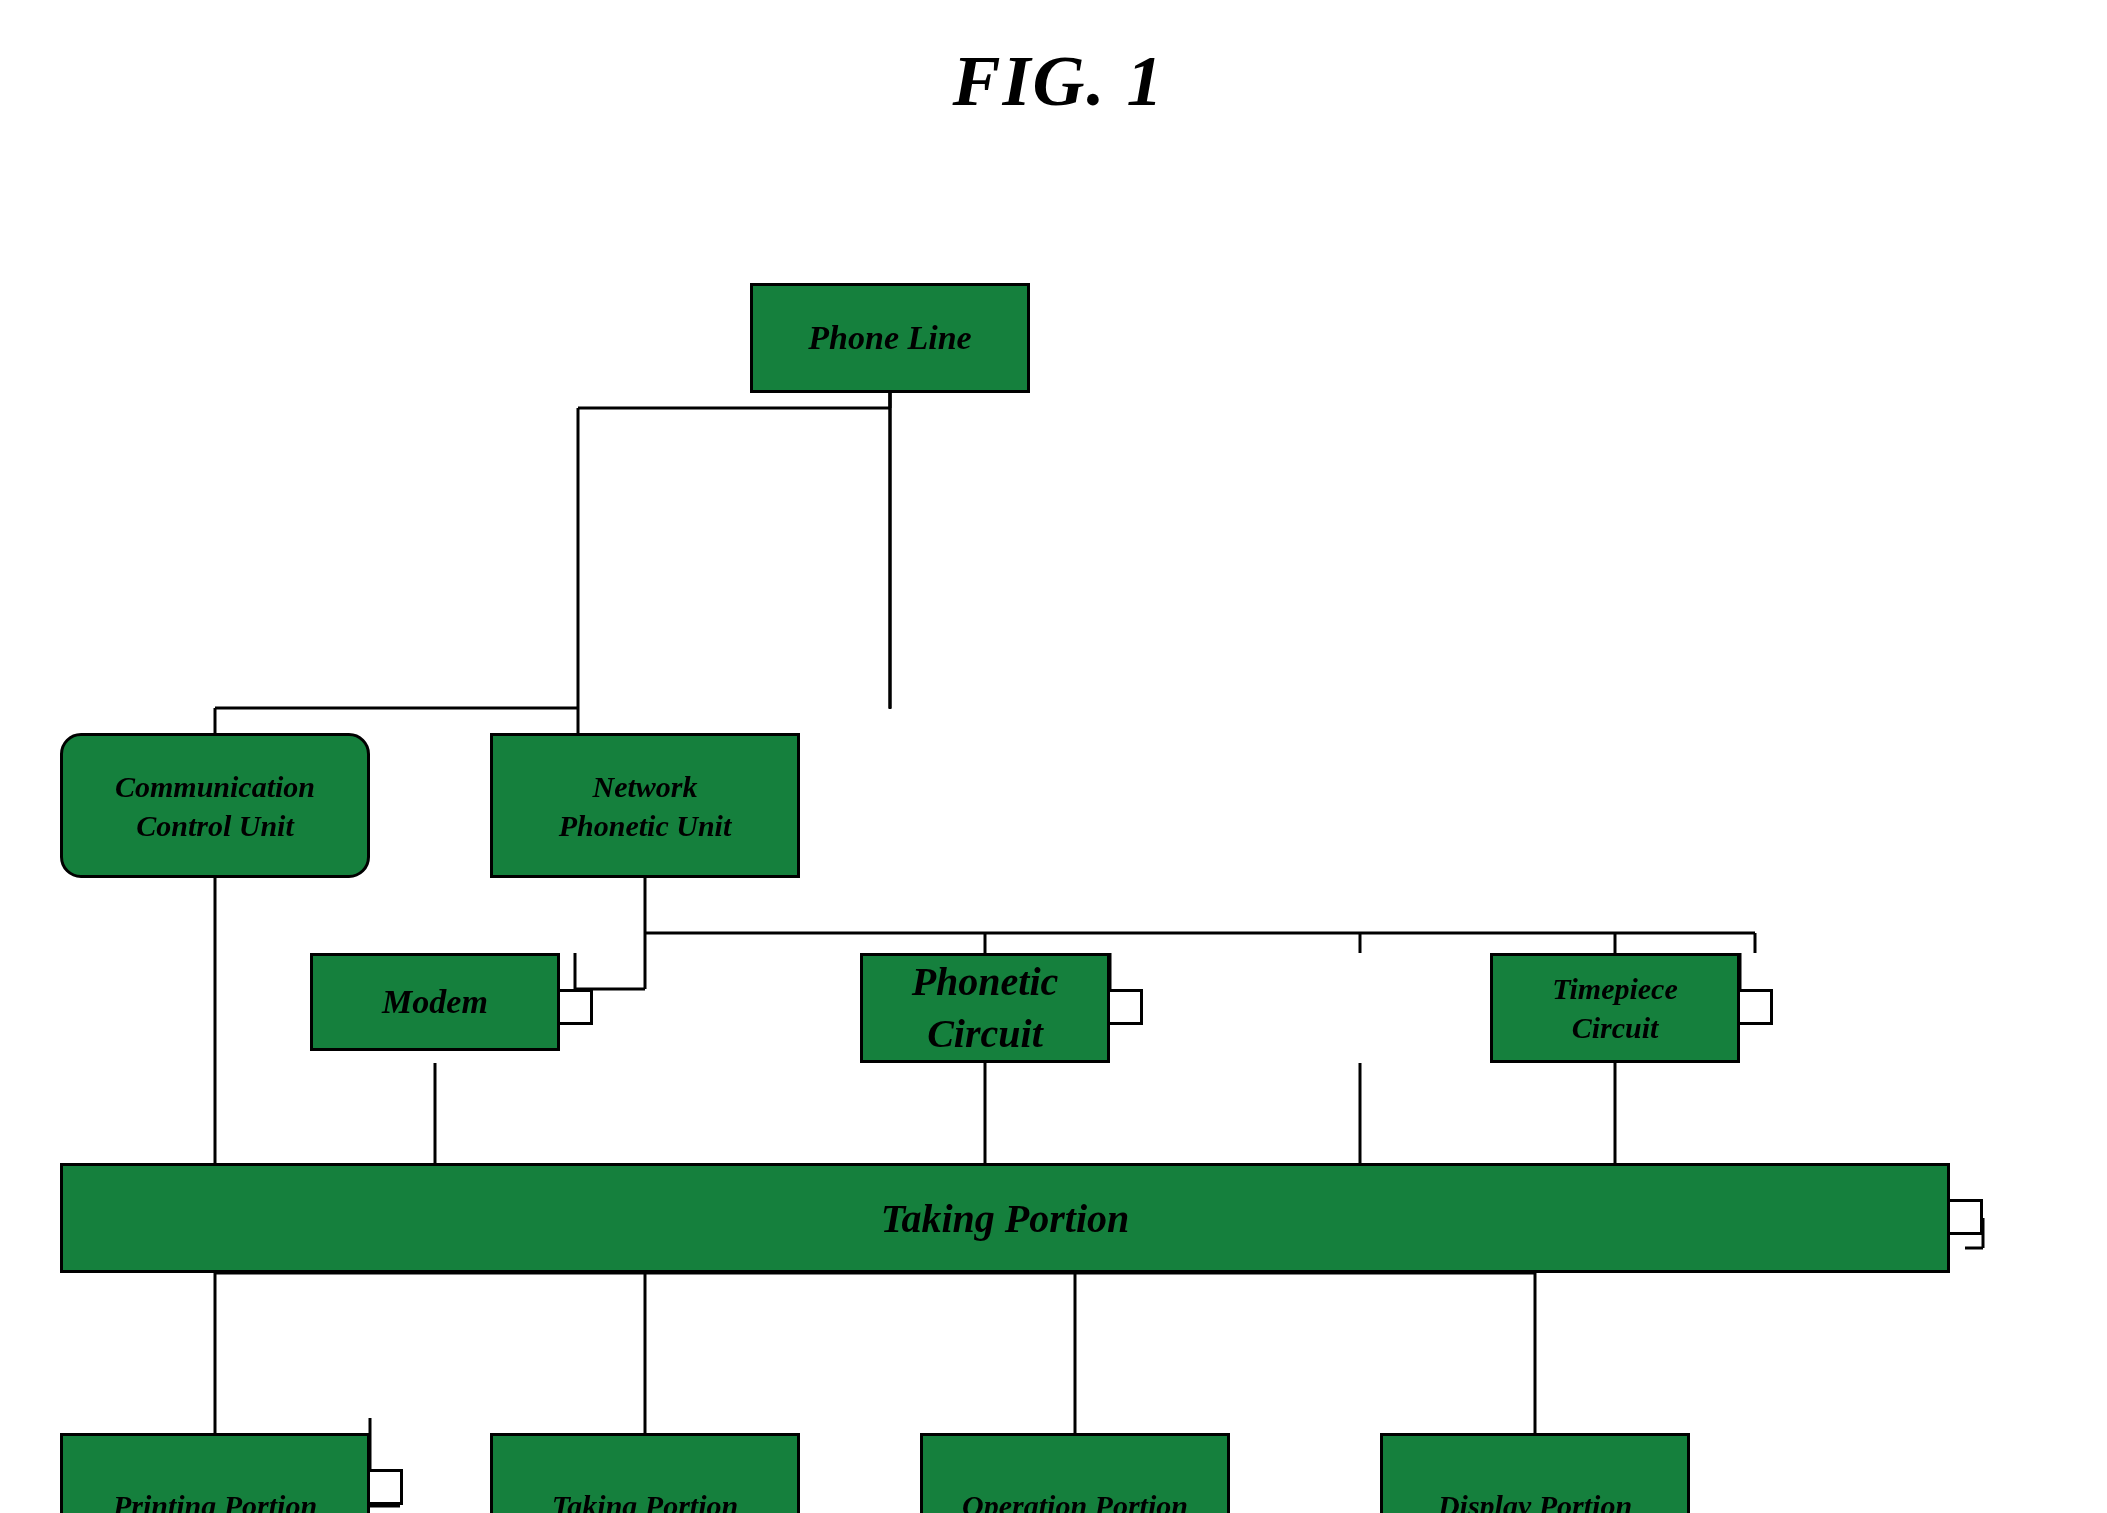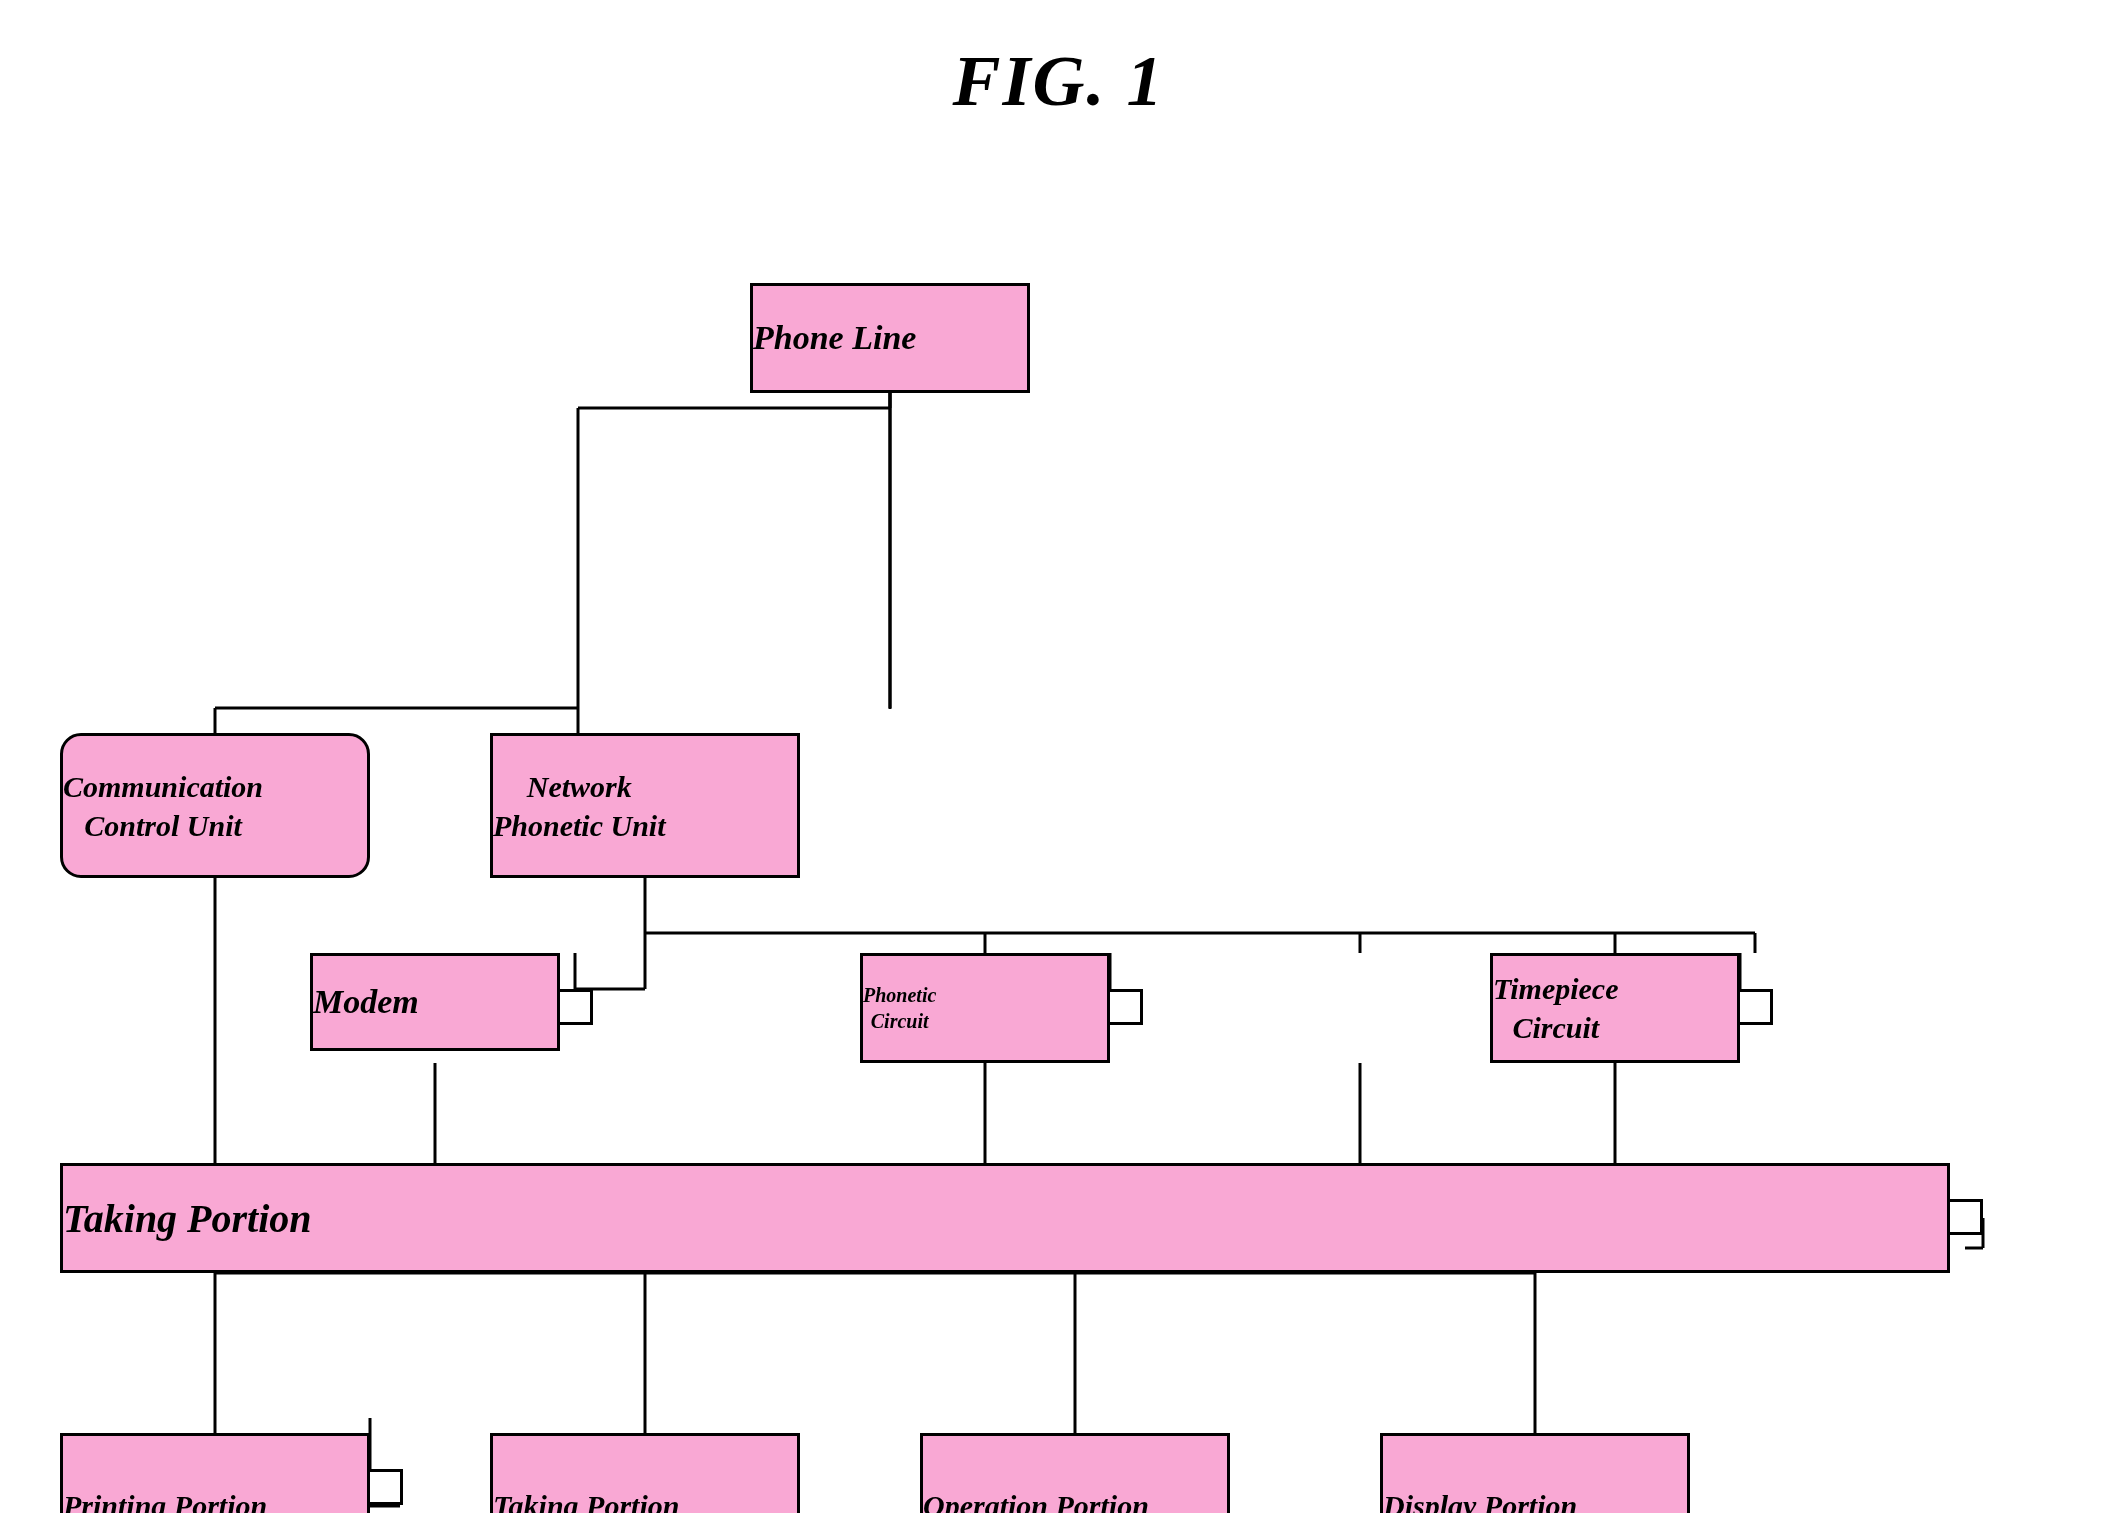--- a/index.html
+++ b/index.html
@@ -23,23 +23,24 @@
     }
     .diagram-container {
       position: relative;
       width: 2107px;
       height: 1360px;
     }
     
     .box {
       position: absolute;
       border: 3px solid #000;
-      background: #f9a8d4;
+      background: #15803d;
       display: flex;
       align-items: center;
+      justify-content: center;
       text-align: center;
       font-style: italic;
       font-weight: bold;
     }
     
     .lines-svg {
       position: absolute;
       top: 0; left: 0;
       width: 2107px;
       height: 1360px;
@@ -137,21 +138,21 @@
     <span style="white-space:pre-line;">Network
 Phonetic Unit</span>
   </div>
 
   <div class="box" style="left:310px; top:800px; width:250px; height:98px; font-size:34px;">
     <span>Modem</span>
   </div>
 
   <div class="connector" style="left:557px; top:836px;"></div>
 
-  <div class="box" style="left:860px; top:800px; width:250px; height:110px; font-size:20px; line-height:1.3;">
+  <div class="box" style="left:860px; top:800px; width:250px; height:110px; font-size:40px; line-height:1.3;">
     <span style="white-space:pre-line;">Phonetic
 Circuit</span>
   </div>
 
   <div class="connector" style="left:1107px; top:836px;"></div>
 
 
   <div class="box" style="left:1490px; top:800px; width:250px; height:110px; font-size:30px; line-height:1.3;">
     <span style="white-space:pre-line;">Timepiece
 Circuit</span>

